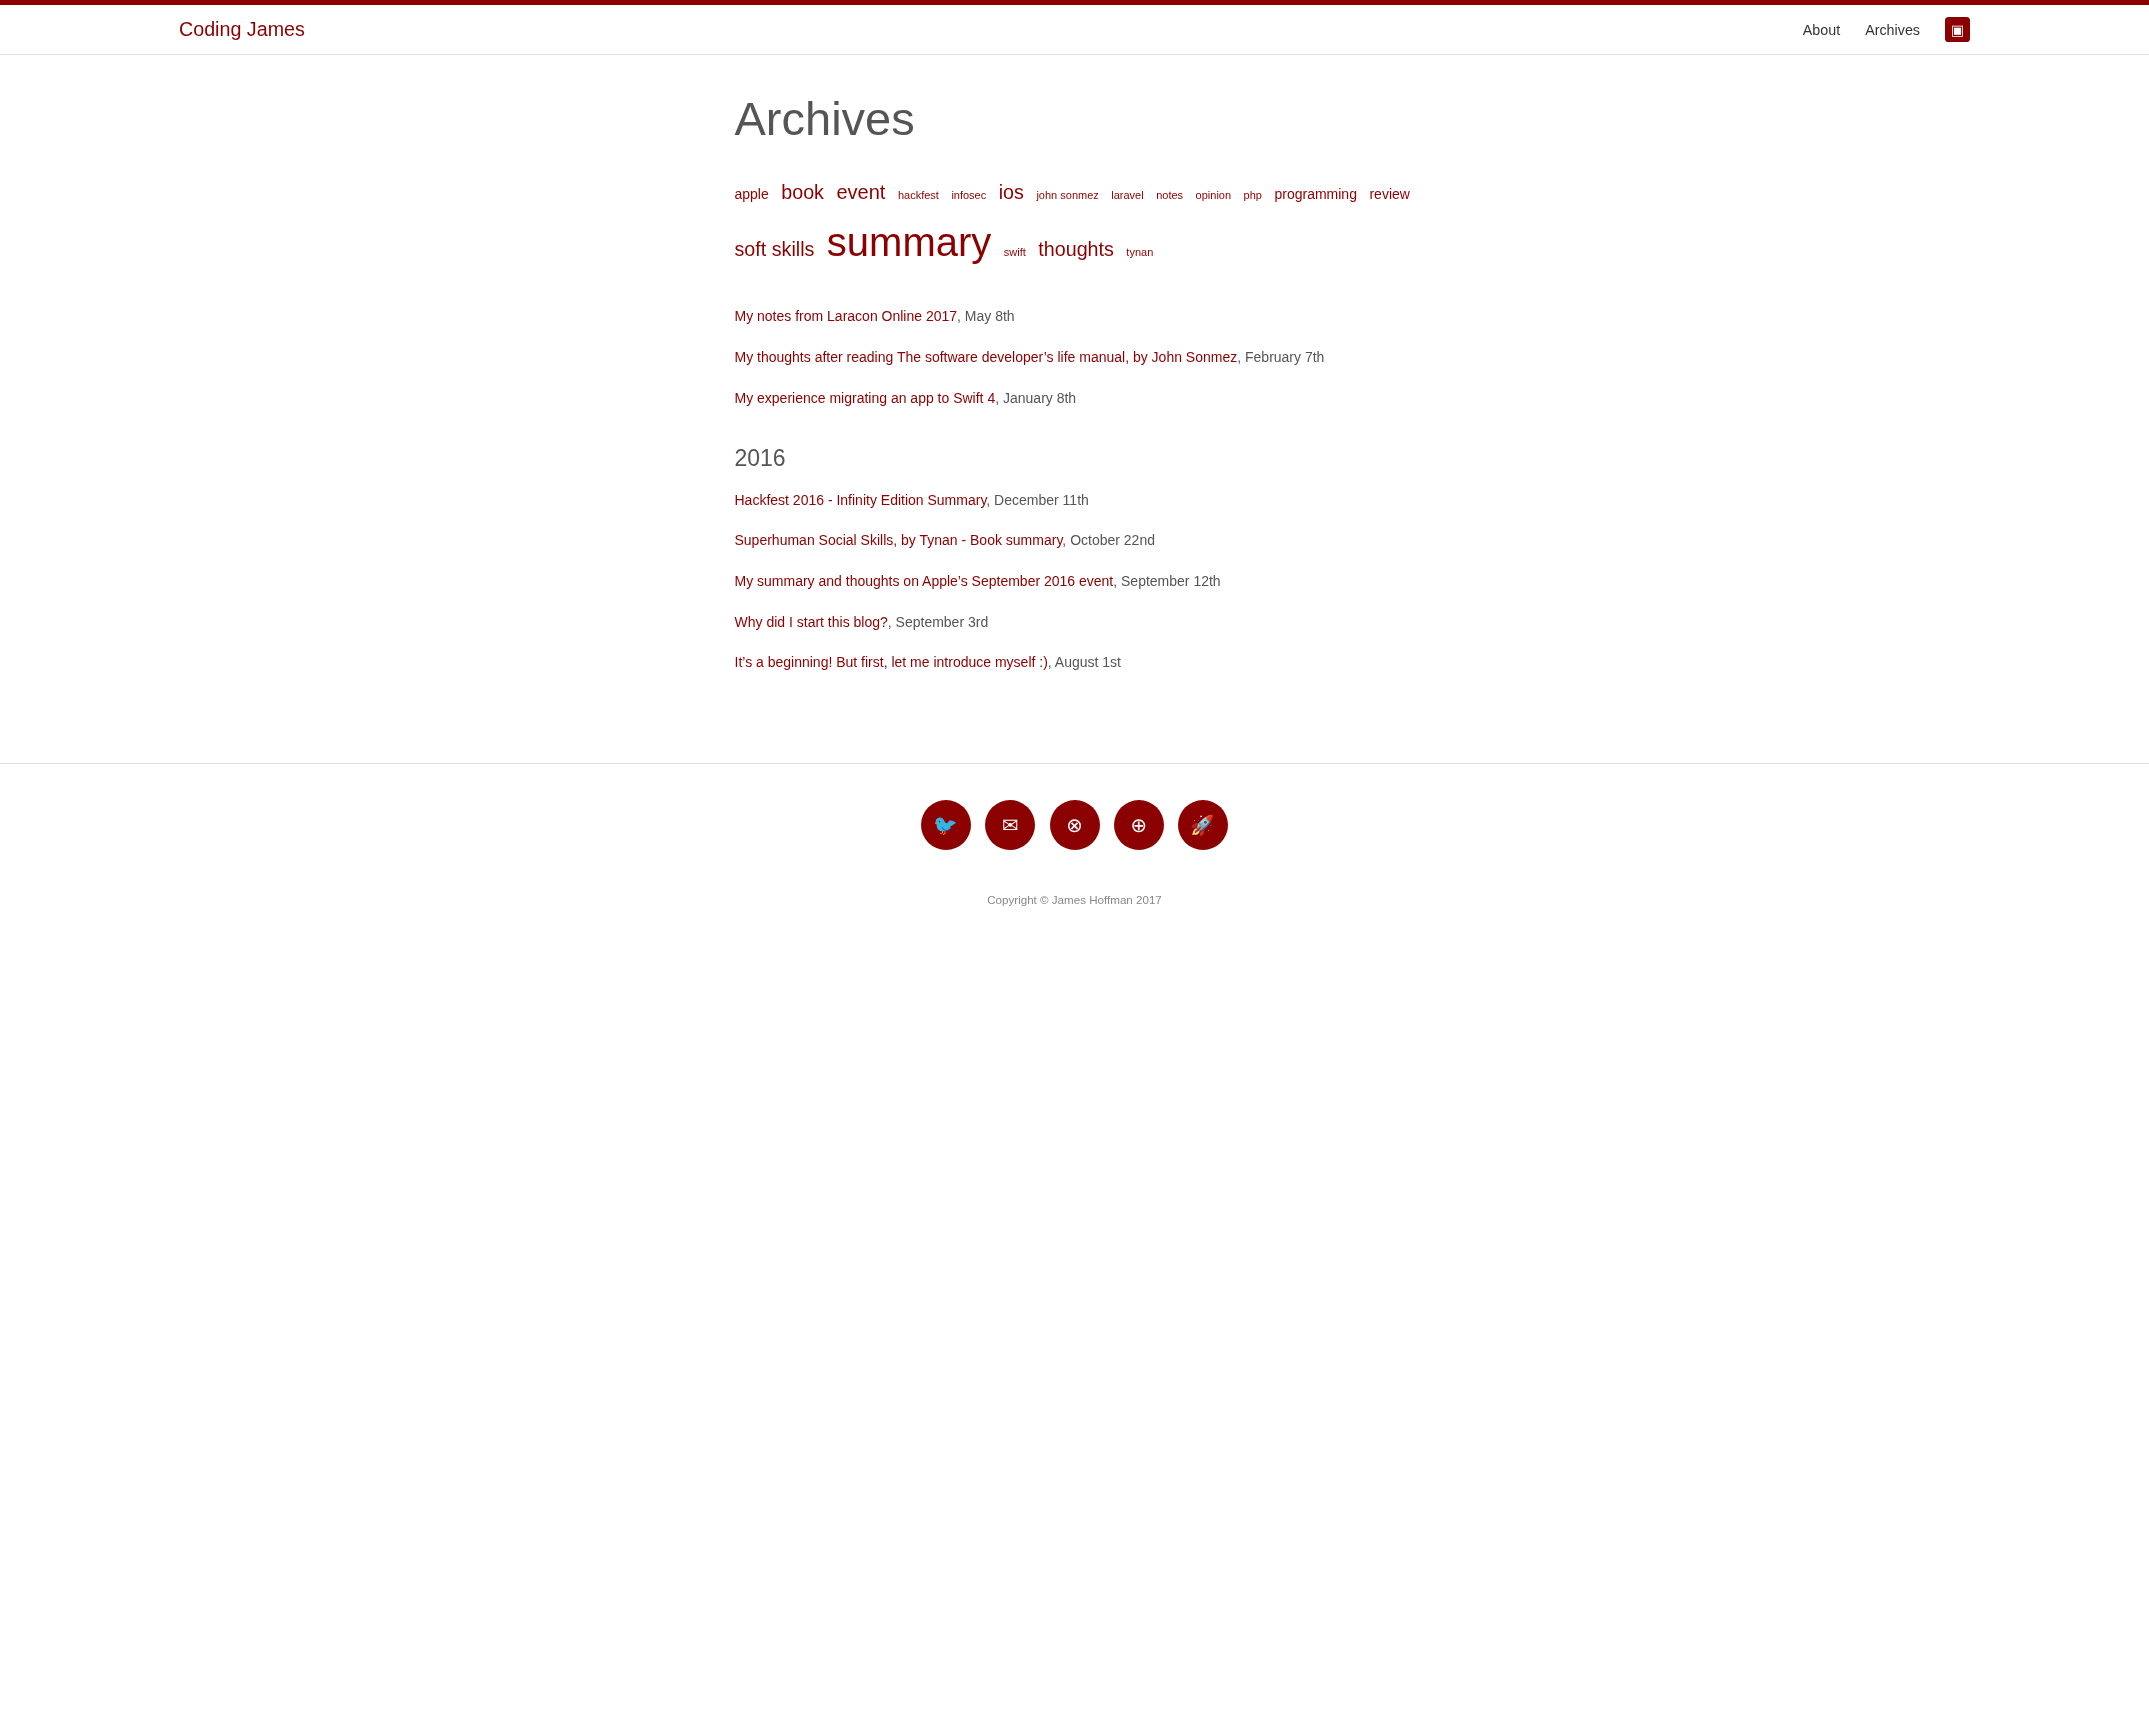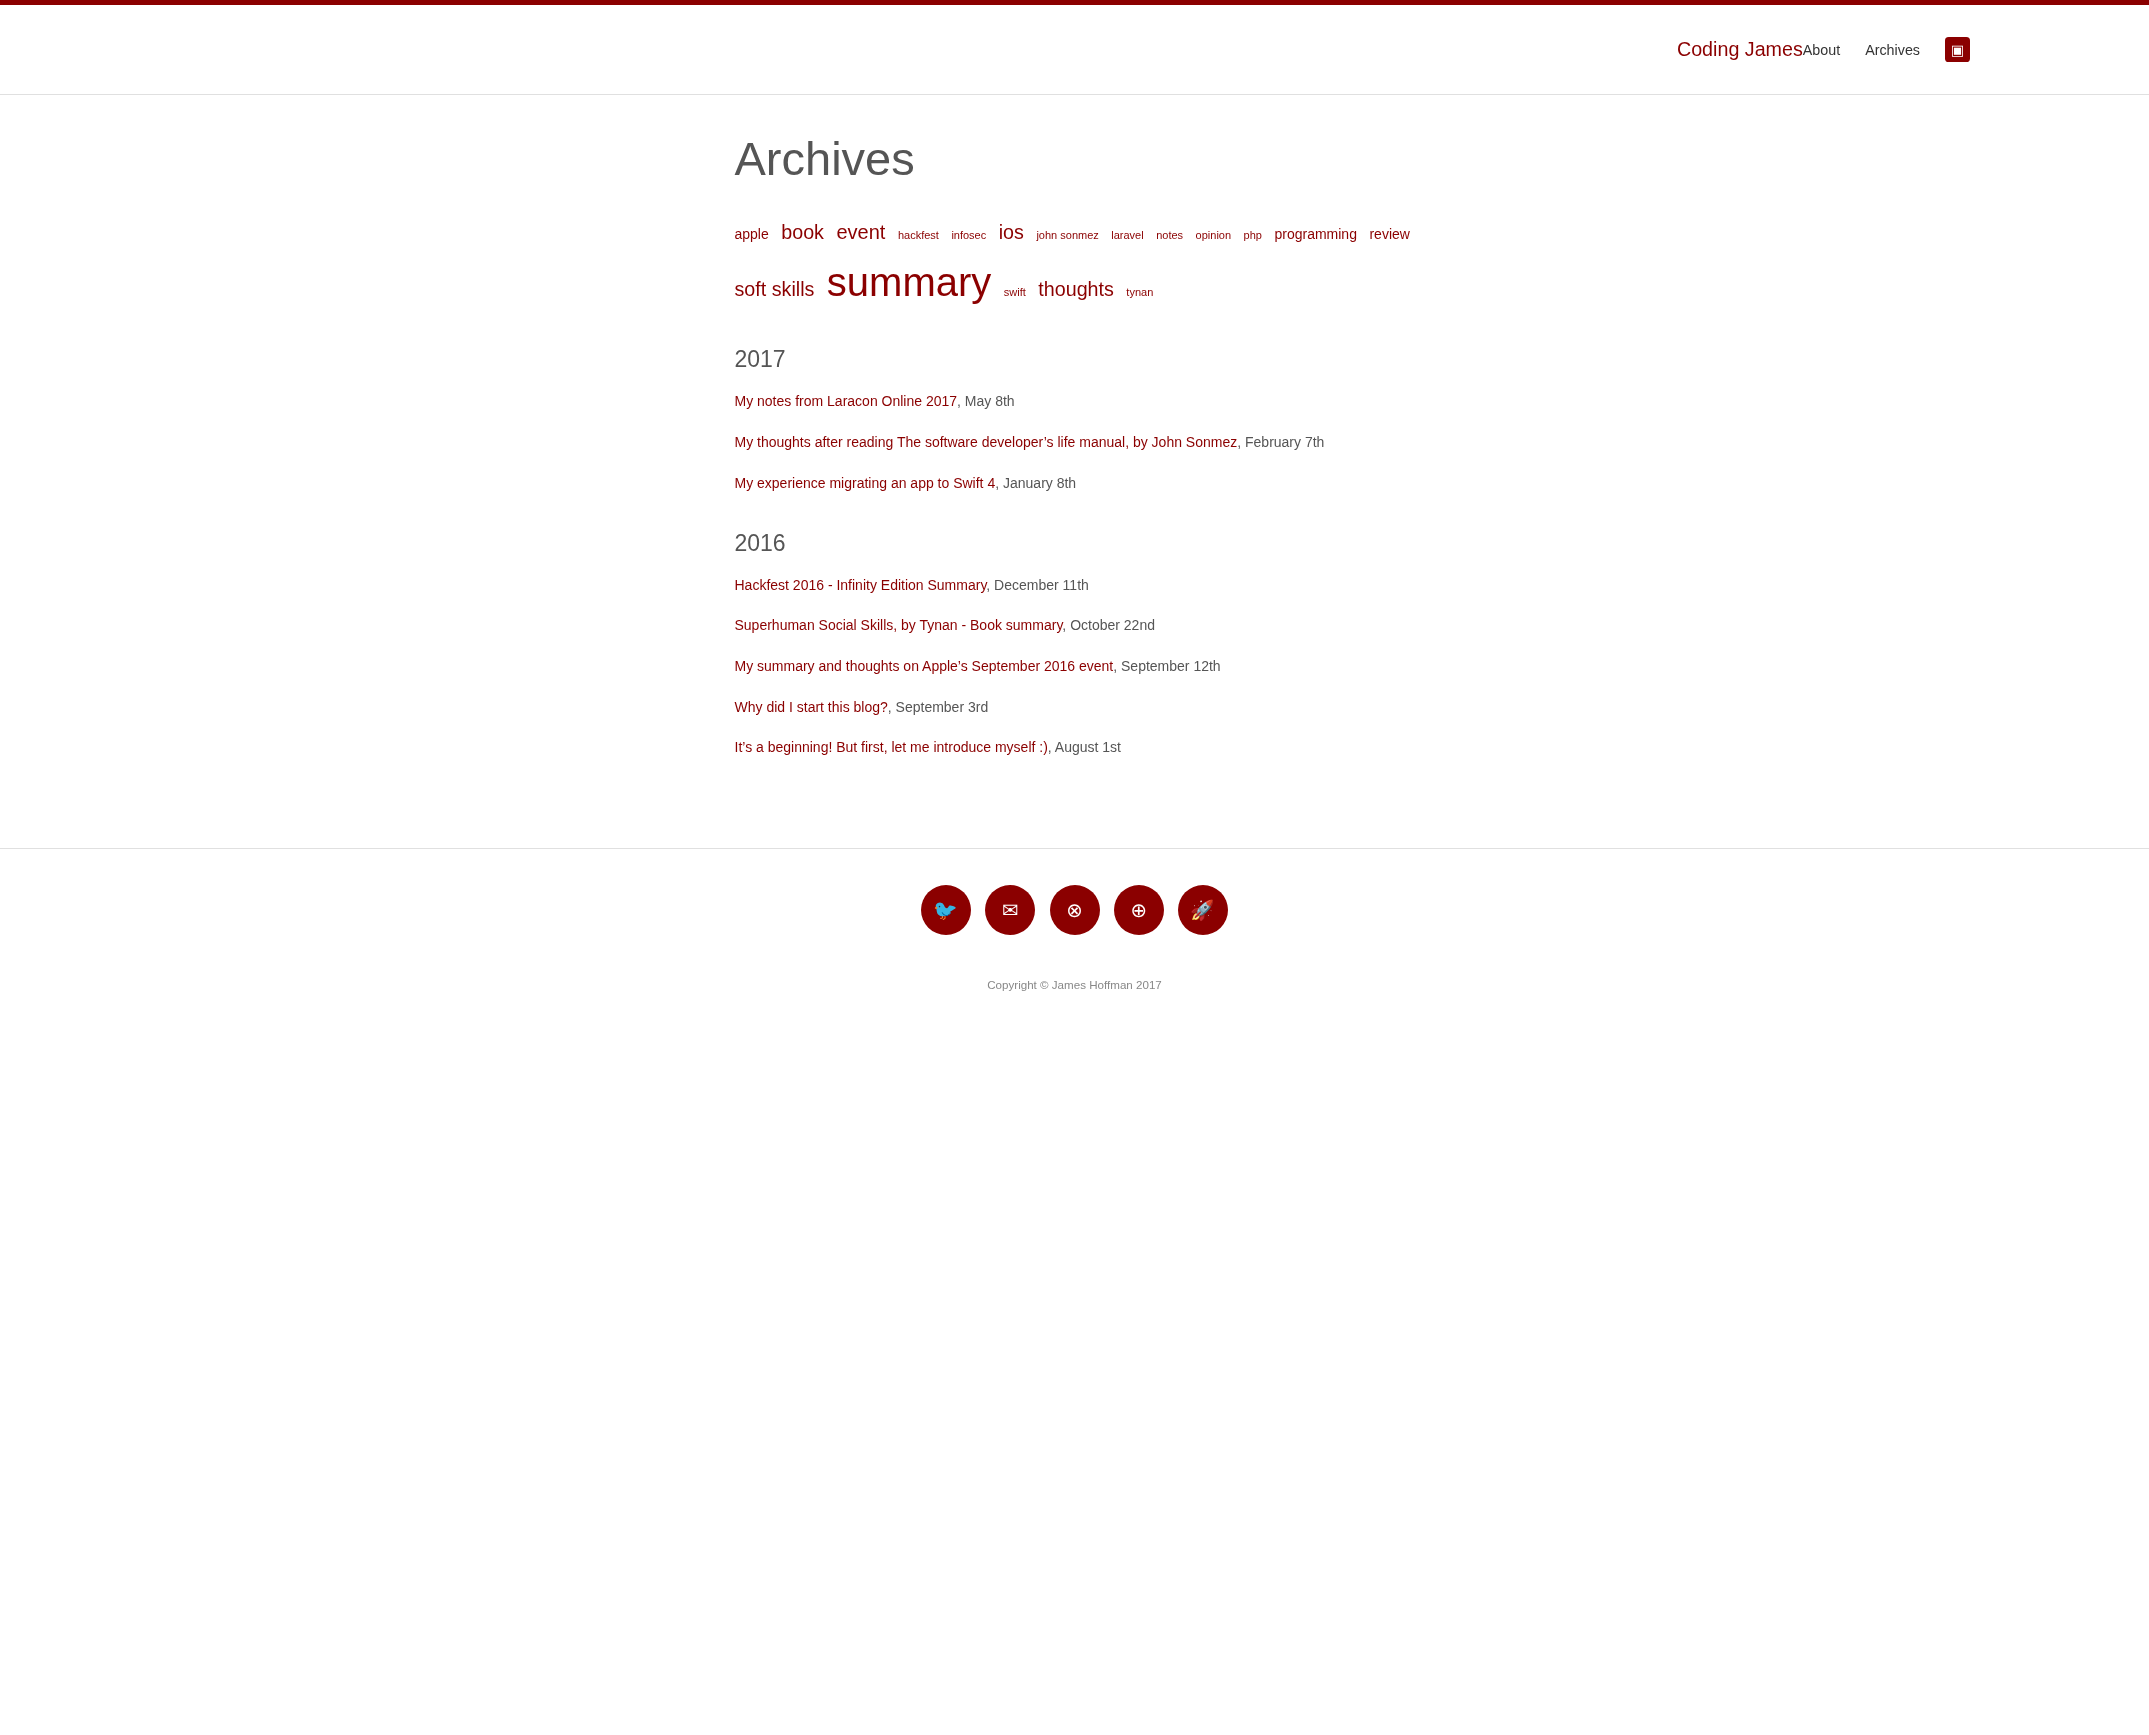--- a/index.html
+++ b/index.html
@@ -9,22 +9,22 @@
     .top-bar {
       background: #8b0000;
       height: 5.4px;
       width: 100%;
     }
 
     
     header {
       display: flex;
       align-items: center;
-      justify-content: flex-end;
-      padding: 32px 179px;
+      justify-content: space-between;
+      padding: 12px 179px;
       border-bottom: 0.9px solid #e0e0e0;
     }
     .site-title {
       color: #8b0000;
       font-size: 19.7px;
       font-weight: 500;
       text-decoration: none;
     }
     nav {
       display: flex;
@@ -168,21 +168,20 @@
       <a href="#" class="tag tag-sm">review</a>
       <a href="#" class="tag tag-lg">soft skills</a>
       <a href="#" class="tag tag-xxl">summary</a>
       <a href="#" class="tag tag-md">swift</a>
       <a href="#" class="tag tag-lg">thoughts</a>
       <a href="#" class="tag tag-md">tynan</a>
     </div>
 
   <div id="years-container">
       <div class="year-section">
-        <h2 class="year-heading">2017</h2>
         <div class="post-item"><a href="#" class="post-link">My notes from Laracon Online 2017</a><span class="post-date">, May 8th</span></div>
         <div class="post-item"><a href="#" class="post-link">My thoughts after reading The software developer’s life manual, by John Sonmez</a><span class="post-date">, February 7th</span></div>
         <div class="post-item"><a href="#" class="post-link">My experience migrating an app to Swift 4</a><span class="post-date">, January 8th</span></div>
       </div>
       <div class="year-section">
         <h2 class="year-heading">2016</h2>
         <div class="post-item"><a href="#" class="post-link">Hackfest 2016 - Infinity Edition Summary</a><span class="post-date">, December 11th</span></div>
         <div class="post-item"><a href="#" class="post-link">Superhuman Social Skills, by Tynan - Book summary</a><span class="post-date">, October 22nd</span></div>
         <div class="post-item"><a href="#" class="post-link">My summary and thoughts on Apple’s September 2016 event</a><span class="post-date">, September 12th</span></div>
         <div class="post-item"><a href="#" class="post-link">Why did I start this blog?</a><span class="post-date">, September 3rd</span></div>

